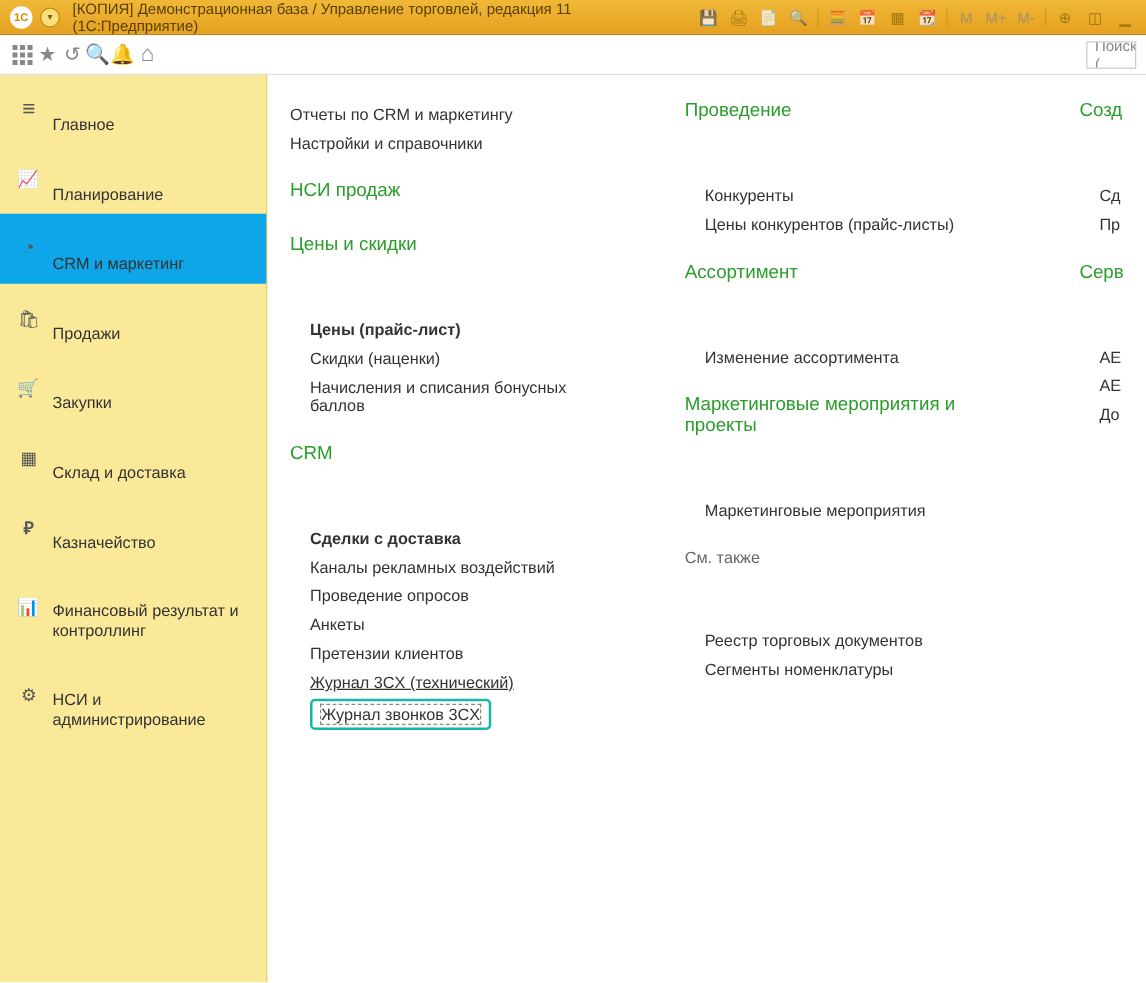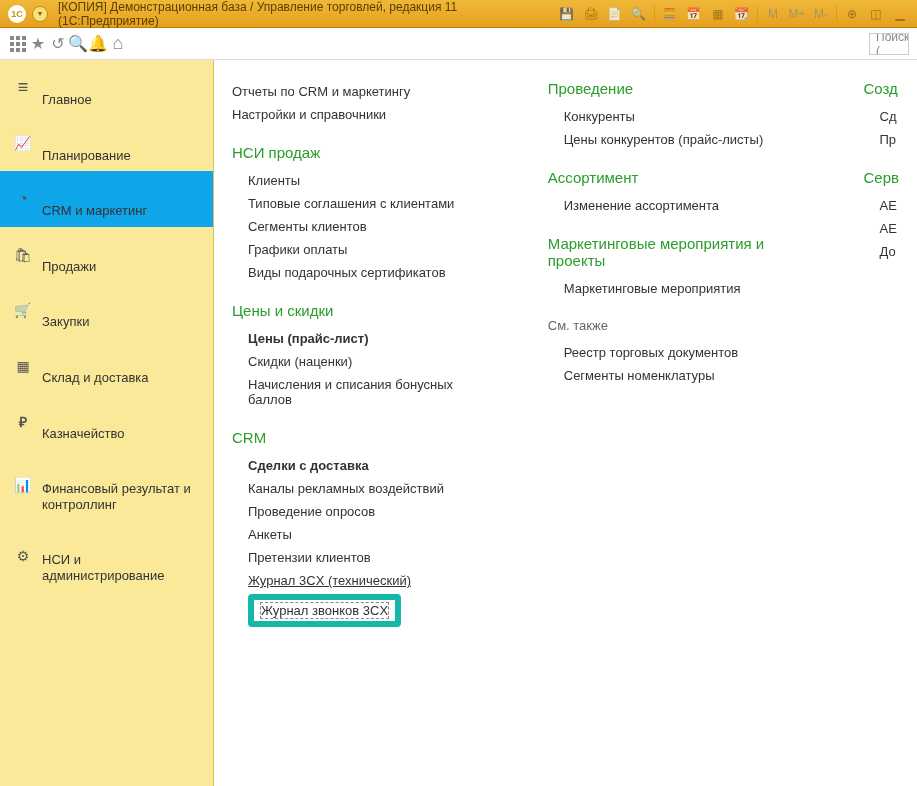--- a/index.html
+++ b/index.html
@@ -35,24 +35,24 @@
 
 
 .content { flex: 1; background: #fff; padding: 20px 18px; display: flex; gap: 50px; overflow: hidden; position: relative; }
 .col { display: flex; flex-direction: column; }
 .col1 { width: 290px; }
 .col2 { width: 290px; }
 .col3 { flex: 1; }
 .content a.link-item { color: #333; text-decoration: none; display: block; padding: 4px 0; cursor: pointer; font-size: 13px; }
 .content a.link-item.bold { font-weight: bold; }
 .content .section-head { color: #2a9d2a; font-size: 15px; margin-top: 18px; margin-bottom: 8px; font-weight: normal; }
-.content .subsection { margin-left: 16px; }
+.content .subsection { margin-left: 16px; margin-top: 40px; }
 .content .see-also { color: #666; font-size: 13px; margin-top: 18px; margin-bottom: 8px; }
 
-.highlight-box { border: 6px solid #14b8a6; border-radius: 4px; padding: 2px 6px; display: inline-block; margin-top: 2px; }
+.highlight-box { border: 2px solid #14b8a6; border-radius: 4px; padding: 2px 6px; display: inline-block; margin-top: 2px; }
 .highlight-box a { border: 1px dashed #888; padding: 0 2px; }
 
 
 .ico-hamburger::before { content: "≡"; font-size: 18px; }
 .ico-chart::before { content: "📈"; }
 .ico-pie::before { content: "◔"; font-size: 16px; font-weight: bold; }
 .ico-bag::before { content: "🛍"; }
 .ico-cart::before { content: "🛒"; }
 .ico-grid::before { content: "▦"; }
 .ico-rub::before { content: "₽"; font-weight: bold; }
@@ -156,27 +156,20 @@
     </div>
   </div>
 
   <div class="content">
 
     <div class="col col1">
       <a class="link-item">Отчеты по CRM и маркетингу</a>
       <a class="link-item">Настройки и справочники</a>
 
       <div class="section-head">НСИ продаж</div>
-      <div class="subsection">
-        <a class="link-item">Клиенты</a>
-        <a class="link-item">Типовые соглашения с клиентами</a>
-        <a class="link-item">Сегменты клиентов</a>
-        <a class="link-item">Графики оплаты</a>
-        <a class="link-item">Виды подарочных сертификатов</a>
-      </div>
 
       <div class="section-head">Цены и скидки</div>
       <div class="subsection">
         <a class="link-item bold">Цены (прайс-лист)</a>
         <a class="link-item">Скидки (наценки)</a>
         <a class="link-item">Начисления и списания бонусных баллов</a>
       </div>
 
       <div class="section-head">CRM</div>
       <div class="subsection">

